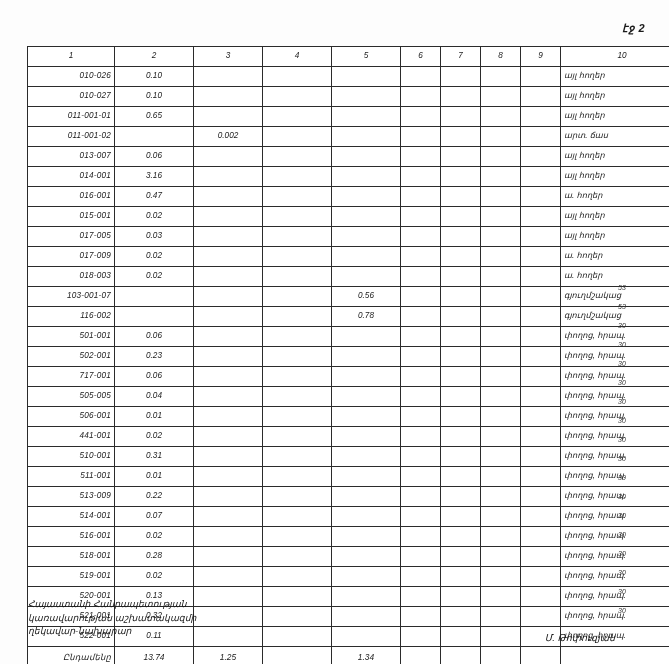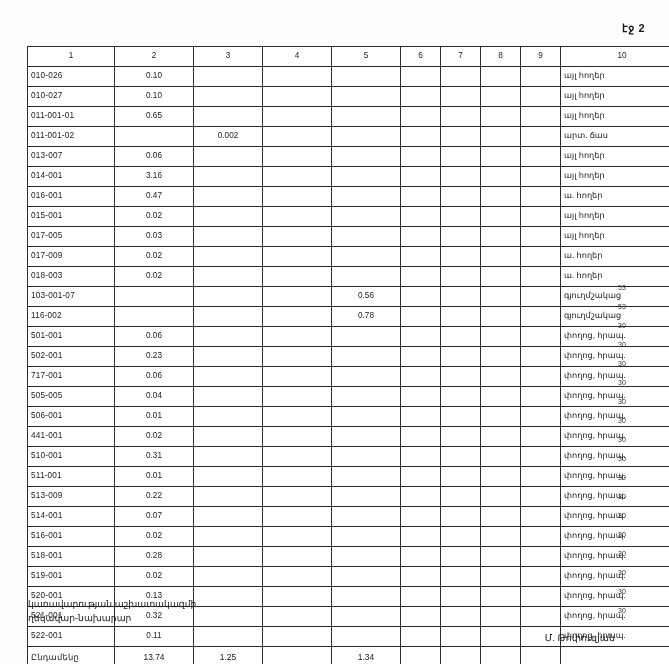--- a/index.html
+++ b/index.html
@@ -12,20 +12,21 @@
     height: 664px;
     position: relative;
     font-family: "Liberation Sans", sans-serif;
     color: #1a1a1a;
     overflow: hidden;
   }
   .page {
     position: absolute;
     inset: 0;
     background: #fdfdfd;
+    font-style: italic;
   }
   .page-number {
     position: absolute;
     top: 22px;
     right: 24px;
     font-size: 11px;
     font-weight: bold;
     letter-spacing: 0.5px;
   }
   table.sheet {
@@ -46,21 +47,21 @@
     line-height: 1;
     vertical-align: middle;
     background: #ffffff;
   }
   th.colhdr {
     text-align: center;
     height: 21px;
     font-size: 8.5px;
   }
   td.code {
-    text-align: left;
+    text-align: right;
     padding-left: 4px;
     font-size: 8.4px;
     letter-spacing: 0.2px;
   }
   td.num {
     text-align: center;
     font-size: 8.4px;
   }
   td.note {
     text-align: left;
@@ -517,19 +518,20 @@
       <div class="side-note">30</div>
       <div class="side-note">30</div>
       <div class="side-note">30</div>
       <div class="side-note">30</div>
       <div class="side-note">30</div>
       <div class="side-note">30</div>
       <div class="side-note">30</div>
     </div>
 
   <div class="footer">
+    <div>Հայաստանի Հանրապետության</div>
     <div>կառավարության աշխատակազմի</div>
     <div>ղեկավար-նախարար</div>
   </div>
 
   <div class="signature">Մ. Թոփուզյան</div>
 
 </div>
 
 </body></html>

